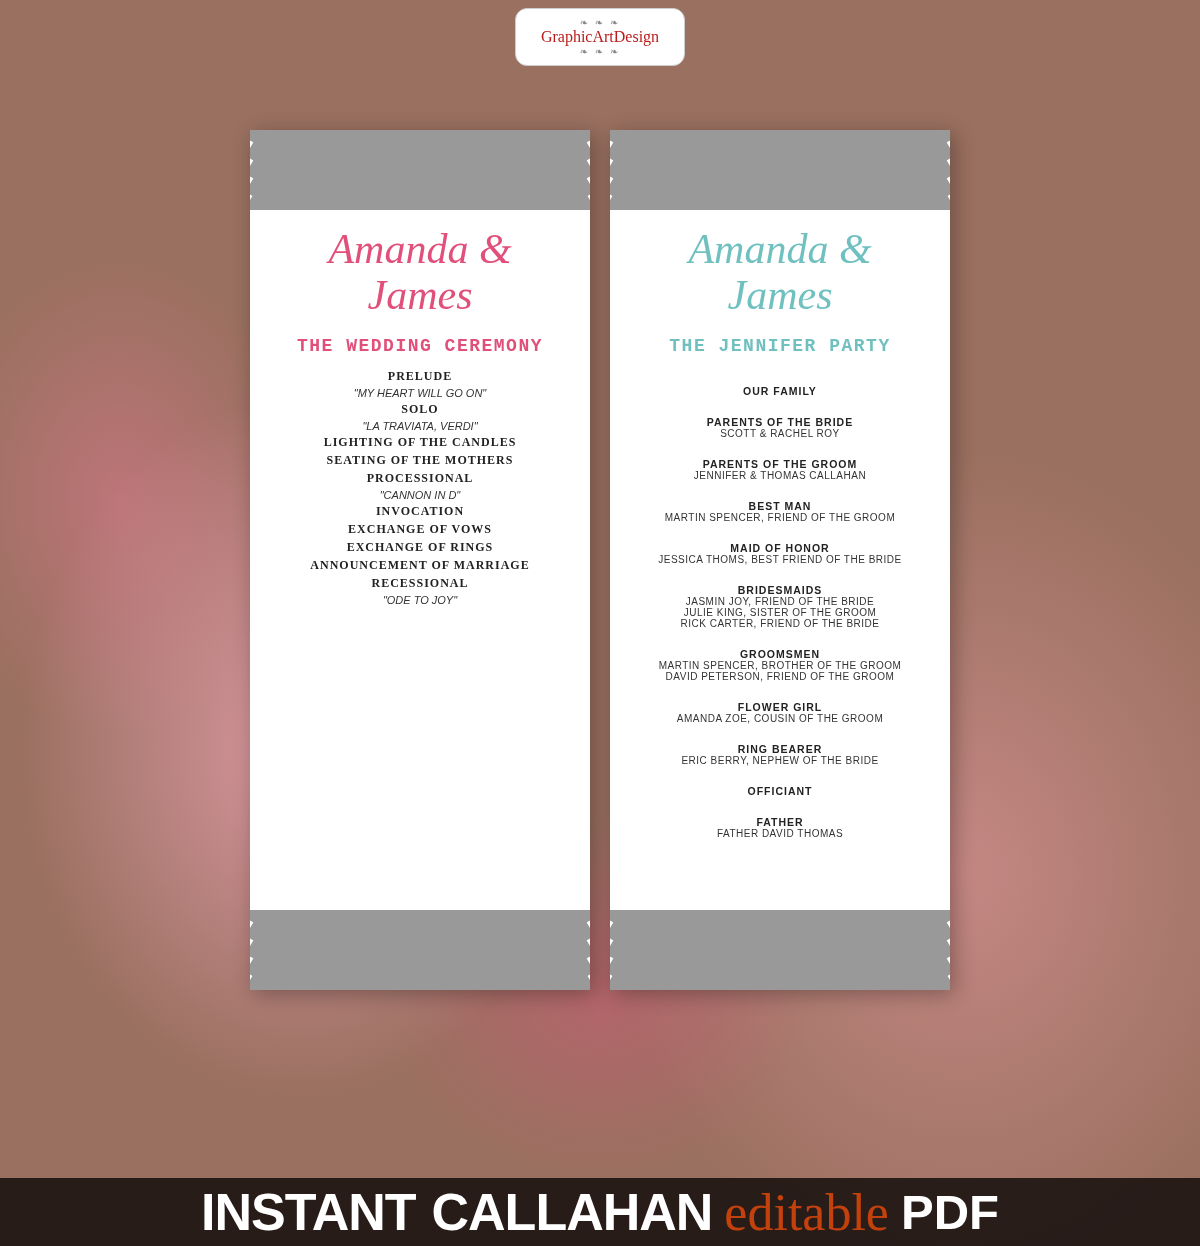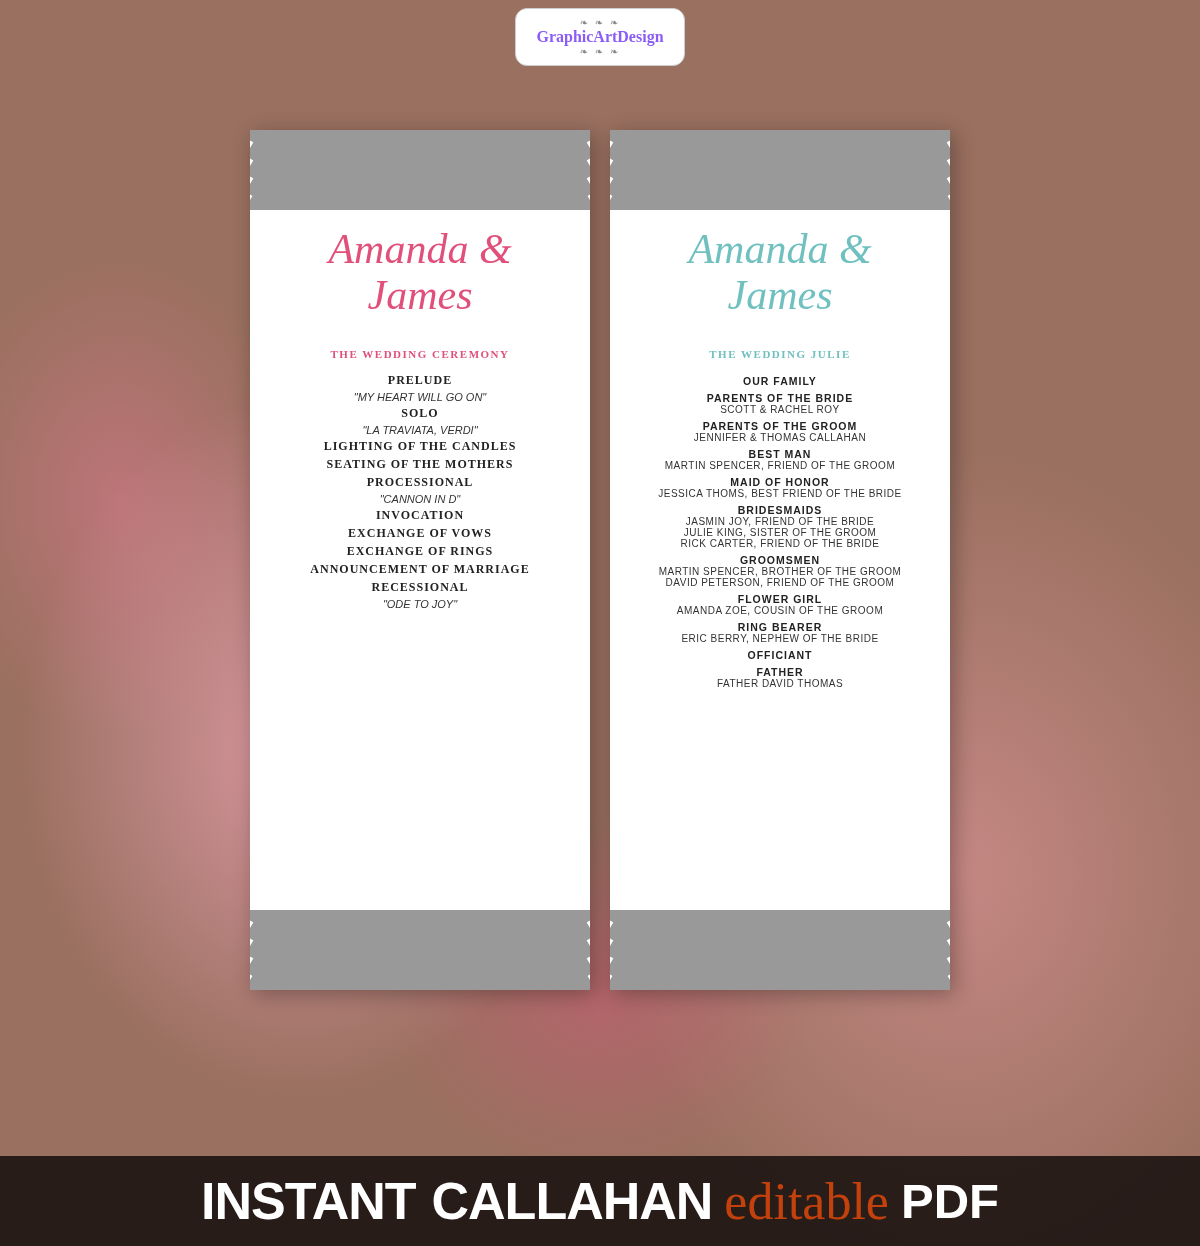--- a/index.html
+++ b/index.html
@@ -46,22 +46,22 @@
       min-width: 170px;
     }
     .logo-badge-deco {
       font-size: 10px;
       color: #888;
       letter-spacing: 2px;
     }
     .logo-badge-title {
       font-family: Georgia, serif;
       font-size: 16px;
-      color: #8b5cf6;
-      font-weight: bold;
+      color: #b91c1c;
+      font-weight: normal;
     }
 
     
     .cards-container {
       position: absolute;
       top: 130px;
       left: 50%;
       transform: translateX(-50%);
       display: flex;
       gap: 20px;
@@ -111,27 +111,27 @@
       text-align: center;
       margin-bottom: 6px;
       line-height: 1.1;
     }
     .couple-name-teal {
       color: #70c0c0;
     }
 
     
     .section-title {
-      font-family: Liberation Serif, serif;
-      font-size: 11px;
+      font-family: Liberation Mono, monospace;
+      font-size: 18px;
       font-weight: bold;
       color: #e0507a;
       letter-spacing: 1.5px;
       text-align: center;
-      margin: 24px 0 10px;
+      margin: 12px 0 10px;
     }
     .section-title-teal {
       color: #70c0c0;
     }
 
     
     .ceremony-list {
       list-style: none;
       text-align: center;
       width: 100%;
@@ -159,36 +159,36 @@
       list-style: none;
       text-align: center;
       width: 100%;
     }
     .party-list .party-role {
       font-size: 10.5px;
       font-weight: bold;
       letter-spacing: 1px;
       color: #222;
       text-transform: uppercase;
-      margin-top: 5px;
+      margin-top: 19px;
     }
     .party-list .party-name {
       font-size: 10px;
       color: #333;
       text-transform: uppercase;
       letter-spacing: 0.5px;
     }
 
     
     .bottom-bar {
       position: absolute;
       bottom: 0;
       left: 0;
       right: 0;
-      height: 90px;
+      height: 68px;
       background: rgba(0,0,0,0.75);
       display: flex;
       align-items: center;
       justify-content: center;
       gap: 0;
       z-index: 10;
     }
     .bottom-text-instant {
       font-family: Impact, Arial Black, sans-serif;
       font-size: 52px;
@@ -292,21 +292,21 @@
         <polyline points="0,36 17,46 34,36 51,46 68,36 85,46 102,36 119,46 136,36 153,46 170,36 187,46 204,36 221,46 238,36 255,46 272,36 289,46 306,36 323,46 340,36" fill="none" stroke="#999" stroke-width="18"></polyline>
         <polyline points="0,54 17,64 34,54 51,64 68,54 85,64 102,54 119,64 136,54 153,64 170,54 187,64 204,54 221,64 238,54 255,64 272,54 289,64 306,54 323,64 340,54" fill="none" stroke="#999" stroke-width="18"></polyline>
         <polyline points="0,70 17,80 34,70 51,80 68,70 85,80 102,70 119,80 136,70 153,80 170,70 187,80 204,70 221,80 238,70 255,80 272,70 289,80 306,70 323,80 340,70" fill="none" stroke="#999" stroke-width="18"></polyline>
       </svg>
     </div>
 
     <div class="card-body">
       <div class="couple-name couple-name-teal">
         <i>Amanda &amp; James</i>
       </div>
-      <div class="section-title section-title-teal">THE WEDDING JULIE</div>
+      <div class="section-title section-title-teal">THE JENNIFER PARTY</div>
       <ul class="party-list">
         <li class="party-role">OUR FAMILY</li>
         <li class="party-role">PARENTS OF THE BRIDE</li>
         <li class="party-name">SCOTT &amp; RACHEL ROY</li>
         <li class="party-role">PARENTS OF THE GROOM</li>
         <li class="party-name">JENNIFER &amp; THOMAS CALLAHAN</li>
         <li class="party-role">BEST MAN</li>
         <li class="party-name">MARTIN SPENCER, FRIEND OF THE GROOM</li>
         <li class="party-role">MAID OF HONOR</li>
         <li class="party-name">JESSICA THOMS, BEST FRIEND OF THE BRIDE</li>

